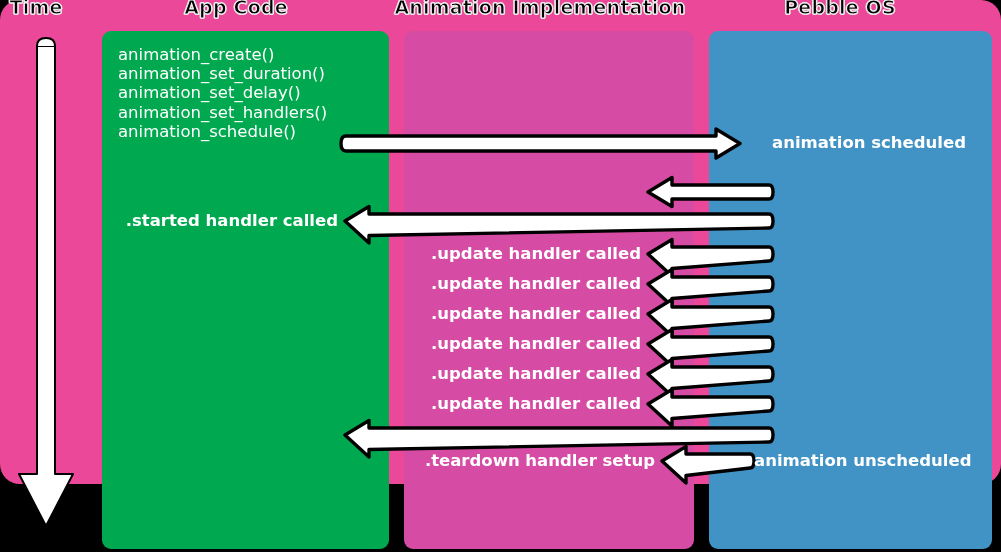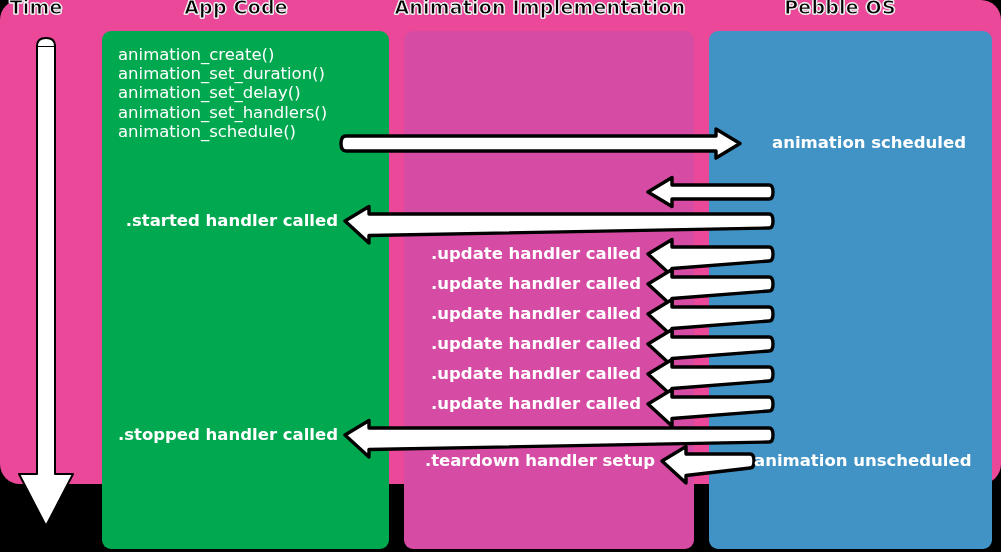--- a/index.html
+++ b/index.html
@@ -147,19 +147,18 @@
 
   <div class="lbl r" style="left:338px;top:221px;text-align:center;">.started handler called</div>
 
   <div class="lbl r" style="left:641px;top:254px;">.update handler called</div>
   <div class="lbl r" style="left:641px;top:284px;">.update handler called</div>
   <div class="lbl r" style="left:641px;top:314px;">.update handler called</div>
   <div class="lbl r" style="left:641px;top:344px;">.update handler called</div>
   <div class="lbl r" style="left:641px;top:374px;">.update handler called</div>
   <div class="lbl r" style="left:641px;top:404px;">.update handler called</div>
 
-  <div class="lbl r" style="left:338px;top:435px;">.stopped handler called</div>
 
   <div class="lbl r" style="left:655px;top:461px;">.teardown handler setup</div>
 
   <div class="lbl l" style="left:754px;top:461px;">animation unscheduled</div>
 
 </div>
 
 </body></html>

